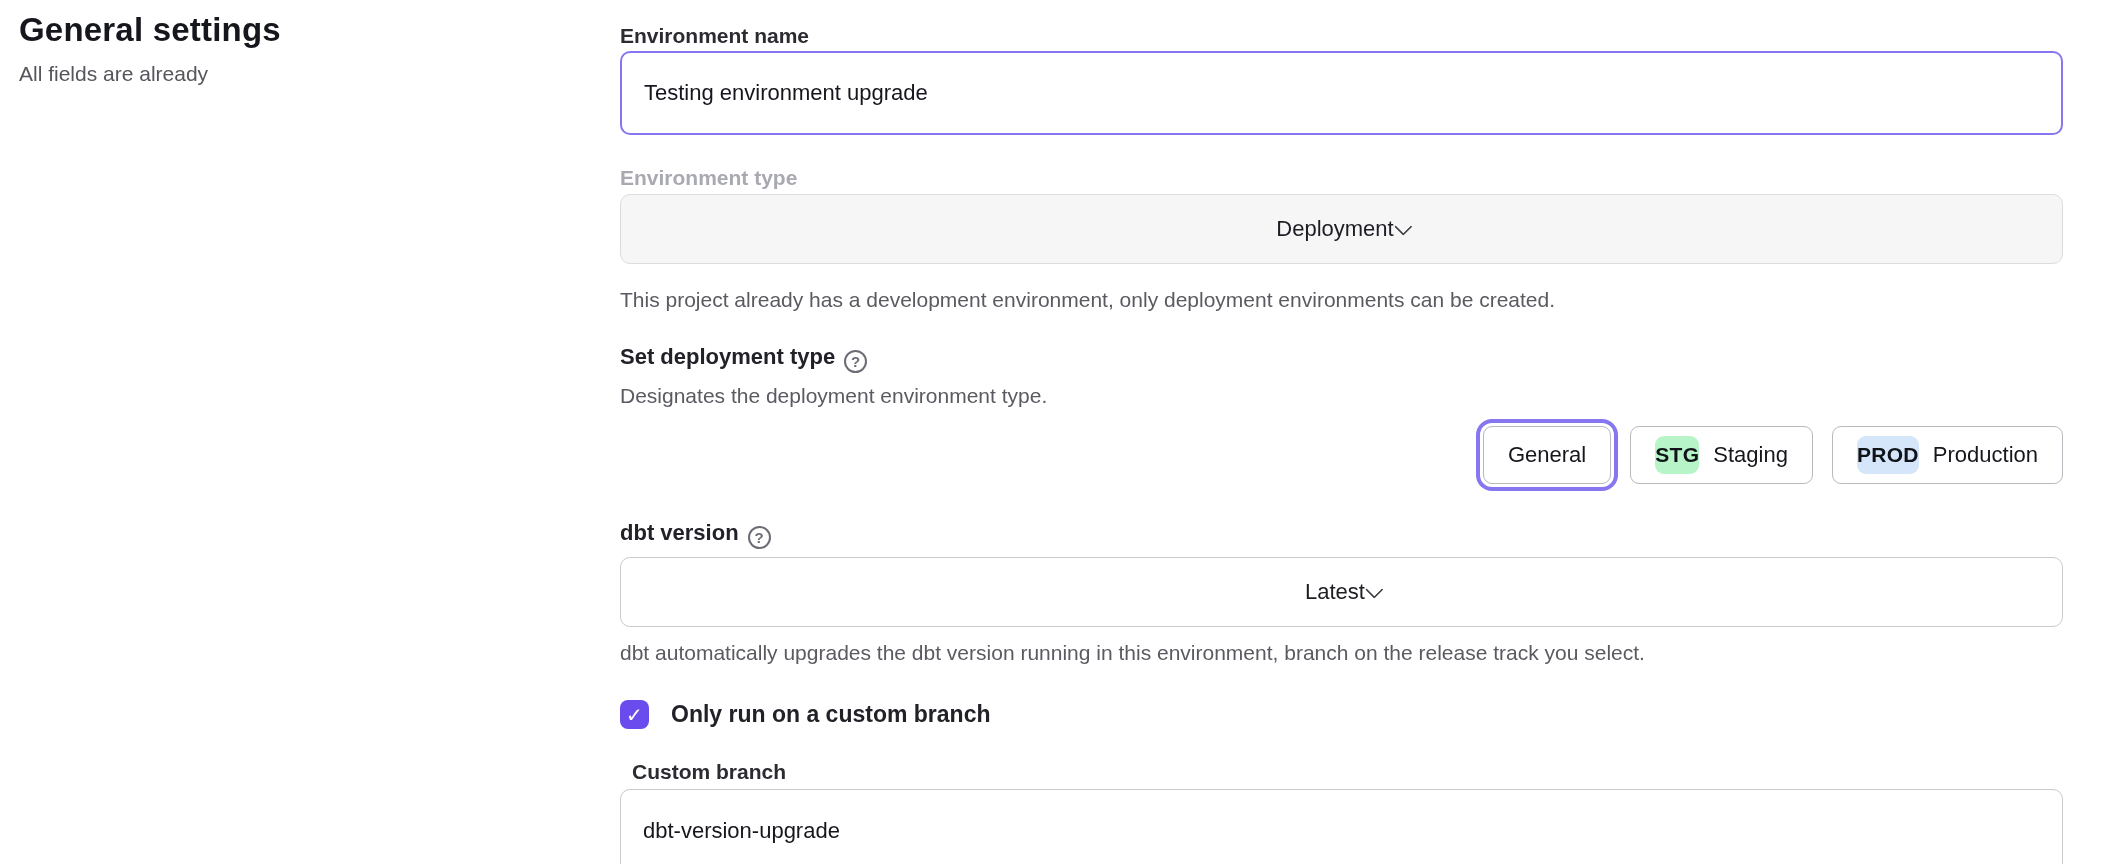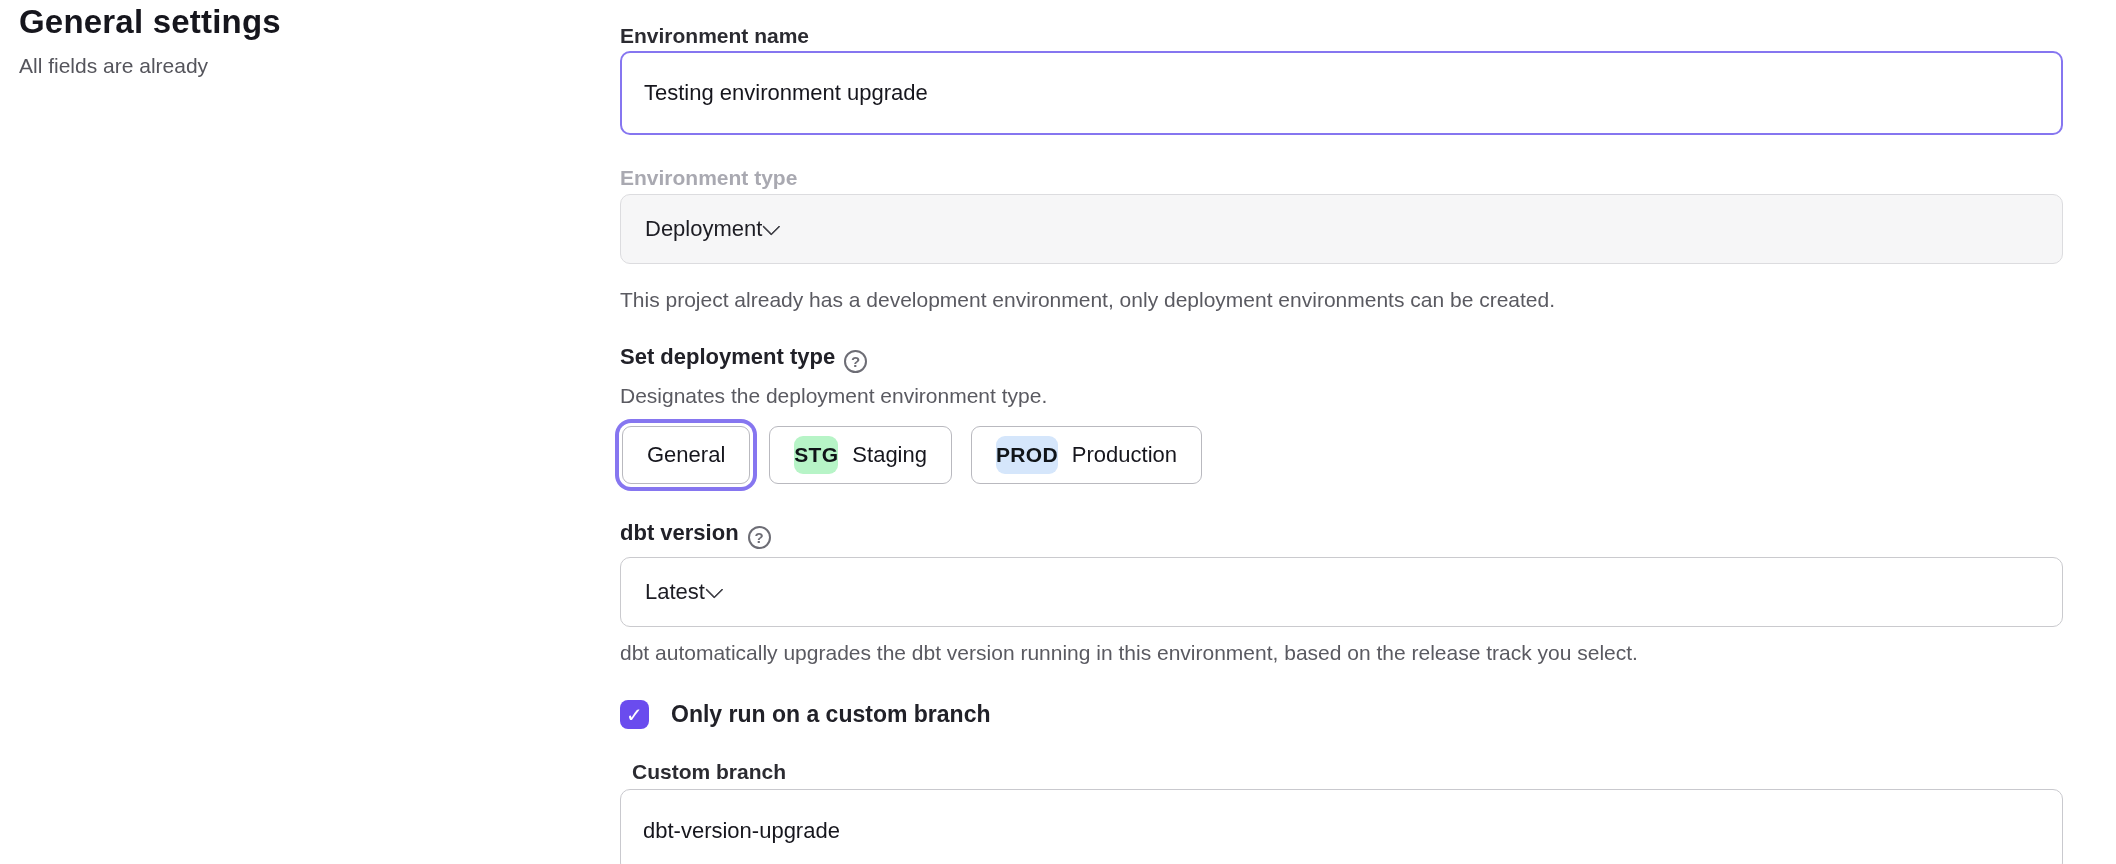--- a/index.html
+++ b/index.html
@@ -5,21 +5,21 @@
   * { margin: 0; padding: 0; box-sizing: border-box; }
   html, body { width: 2116px; height: 864px; background: #ffffff; }
   body {
     font-family: "Liberation Sans", "DejaVu Sans", sans-serif;
     color: #1b1b22;
     overflow: hidden;
   }
   .page { display: flex; width: 2116px; height: 864px; background: #fff; }
 
   
-  .intro { width: 620px; padding: 0 0 0 19px; flex-shrink: 0; }
+  .intro { width: 620px; padding: 8px 0 0 19px; flex-shrink: 0; }
   .intro h1 {
     font-size: 33px; font-weight: 700; color: #16161d;
     line-height: 44px; letter-spacing: 0.2px;
   }
   .intro .subtitle { margin-top: 8px; font-size: 21px; color: #55555c; line-height: 28px; }
 
   
   .form-col { width: 1443px; padding-top: 22px; flex-shrink: 0; }
 
   .field-label {
@@ -40,21 +40,21 @@
 
   .text-input {
     display: block; width: 100%; height: 84px; border-radius: 10px;
     border: 1px solid #c9c9ce; background: #fff; outline: none;
     font-family: "Liberation Sans", "DejaVu Sans", sans-serif;
     font-size: 22px; color: #16161d; padding: 0 22px;
   }
   .text-input.focused { border: 2px solid #8676f0; }
 
   .select-box {
-    display: flex; align-items: center; justify-content: flex-start;
+    display: flex; align-items: center; justify-content: center;
     width: 100%; height: 70px; border-radius: 10px; border: 1px solid #cacace;
     background: #fff; padding: 0 24px; cursor: pointer;
   }
   .select-box.disabled { background: #f6f6f7; border-color: #dcdcdf; cursor: default; }
   .select-value { font-size: 22px; font-weight: 500; color: #1d1d24; }
   .chevron-down {
     width: 13px; height: 13px; border-right: 2.5px solid #3f3f46;
     border-bottom: 2.5px solid #3f3f46; transform: rotate(45deg) translateY(-4px);
     border-radius: 1px;
   }
@@ -89,21 +89,21 @@
   }
   .checkbox-label { font-size: 23px; font-weight: 600; color: #212128; }
 
   
   .mt-env-name-input { margin-top: 1px; }
   .mt-env-type      { margin-top: 29px; }
   .mt-env-type-sel  { margin-top: 2px; }
   .mt-helper1       { margin-top: 22px; }
   .mt-deploy-label  { margin-top: 28px; }
   .mt-deploy-desc   { margin-top: 9px; }
-  .mt-btn-row       { margin-top: 16px; }
+  .mt-btn-row       { margin-top: 16px; justify-content: flex-end; }
   .mt-version-label { margin-top: 34px; }
   .mt-version-sel   { margin-top: 8px; }
   .mt-helper3       { margin-top: 12px; }
   .mt-checkbox      { margin-top: 33px; }
   .mt-branch-label  { margin-top: 29px; margin-left: 12px; }
   .mt-branch-input  { margin-top: 3px; }
 </style>
 </head>
 <body>
 
@@ -145,21 +145,21 @@
       </button>
     </div>
 
     <div class="field-label strong mt-version-label">
       <span>dbt version</span><span class="help-icon">?</span>
     </div>
     <div class="select-box mt-version-sel">
       <span class="select-value">Latest</span>
       <span class="chevron-down"></span>
     </div>
-    <div class="helper-text mt-helper3">dbt automatically upgrades the dbt version running in this environment, based on the release track you select.</div>
+    <div class="helper-text mt-helper3">dbt automatically upgrades the dbt version running in this environment, branch on the release track you select.</div>
 
     <div class="checkbox-row mt-checkbox">
       <span class="checkbox">
         <span>✓</span>
       </span>
       <span class="checkbox-label">Only run on a custom branch</span>
     </div>
 
     <label class="field-label mt-branch-label">Custom branch</label>
     <input class="text-input mt-branch-input" type="text" value="dbt-version-upgrade" style="">

